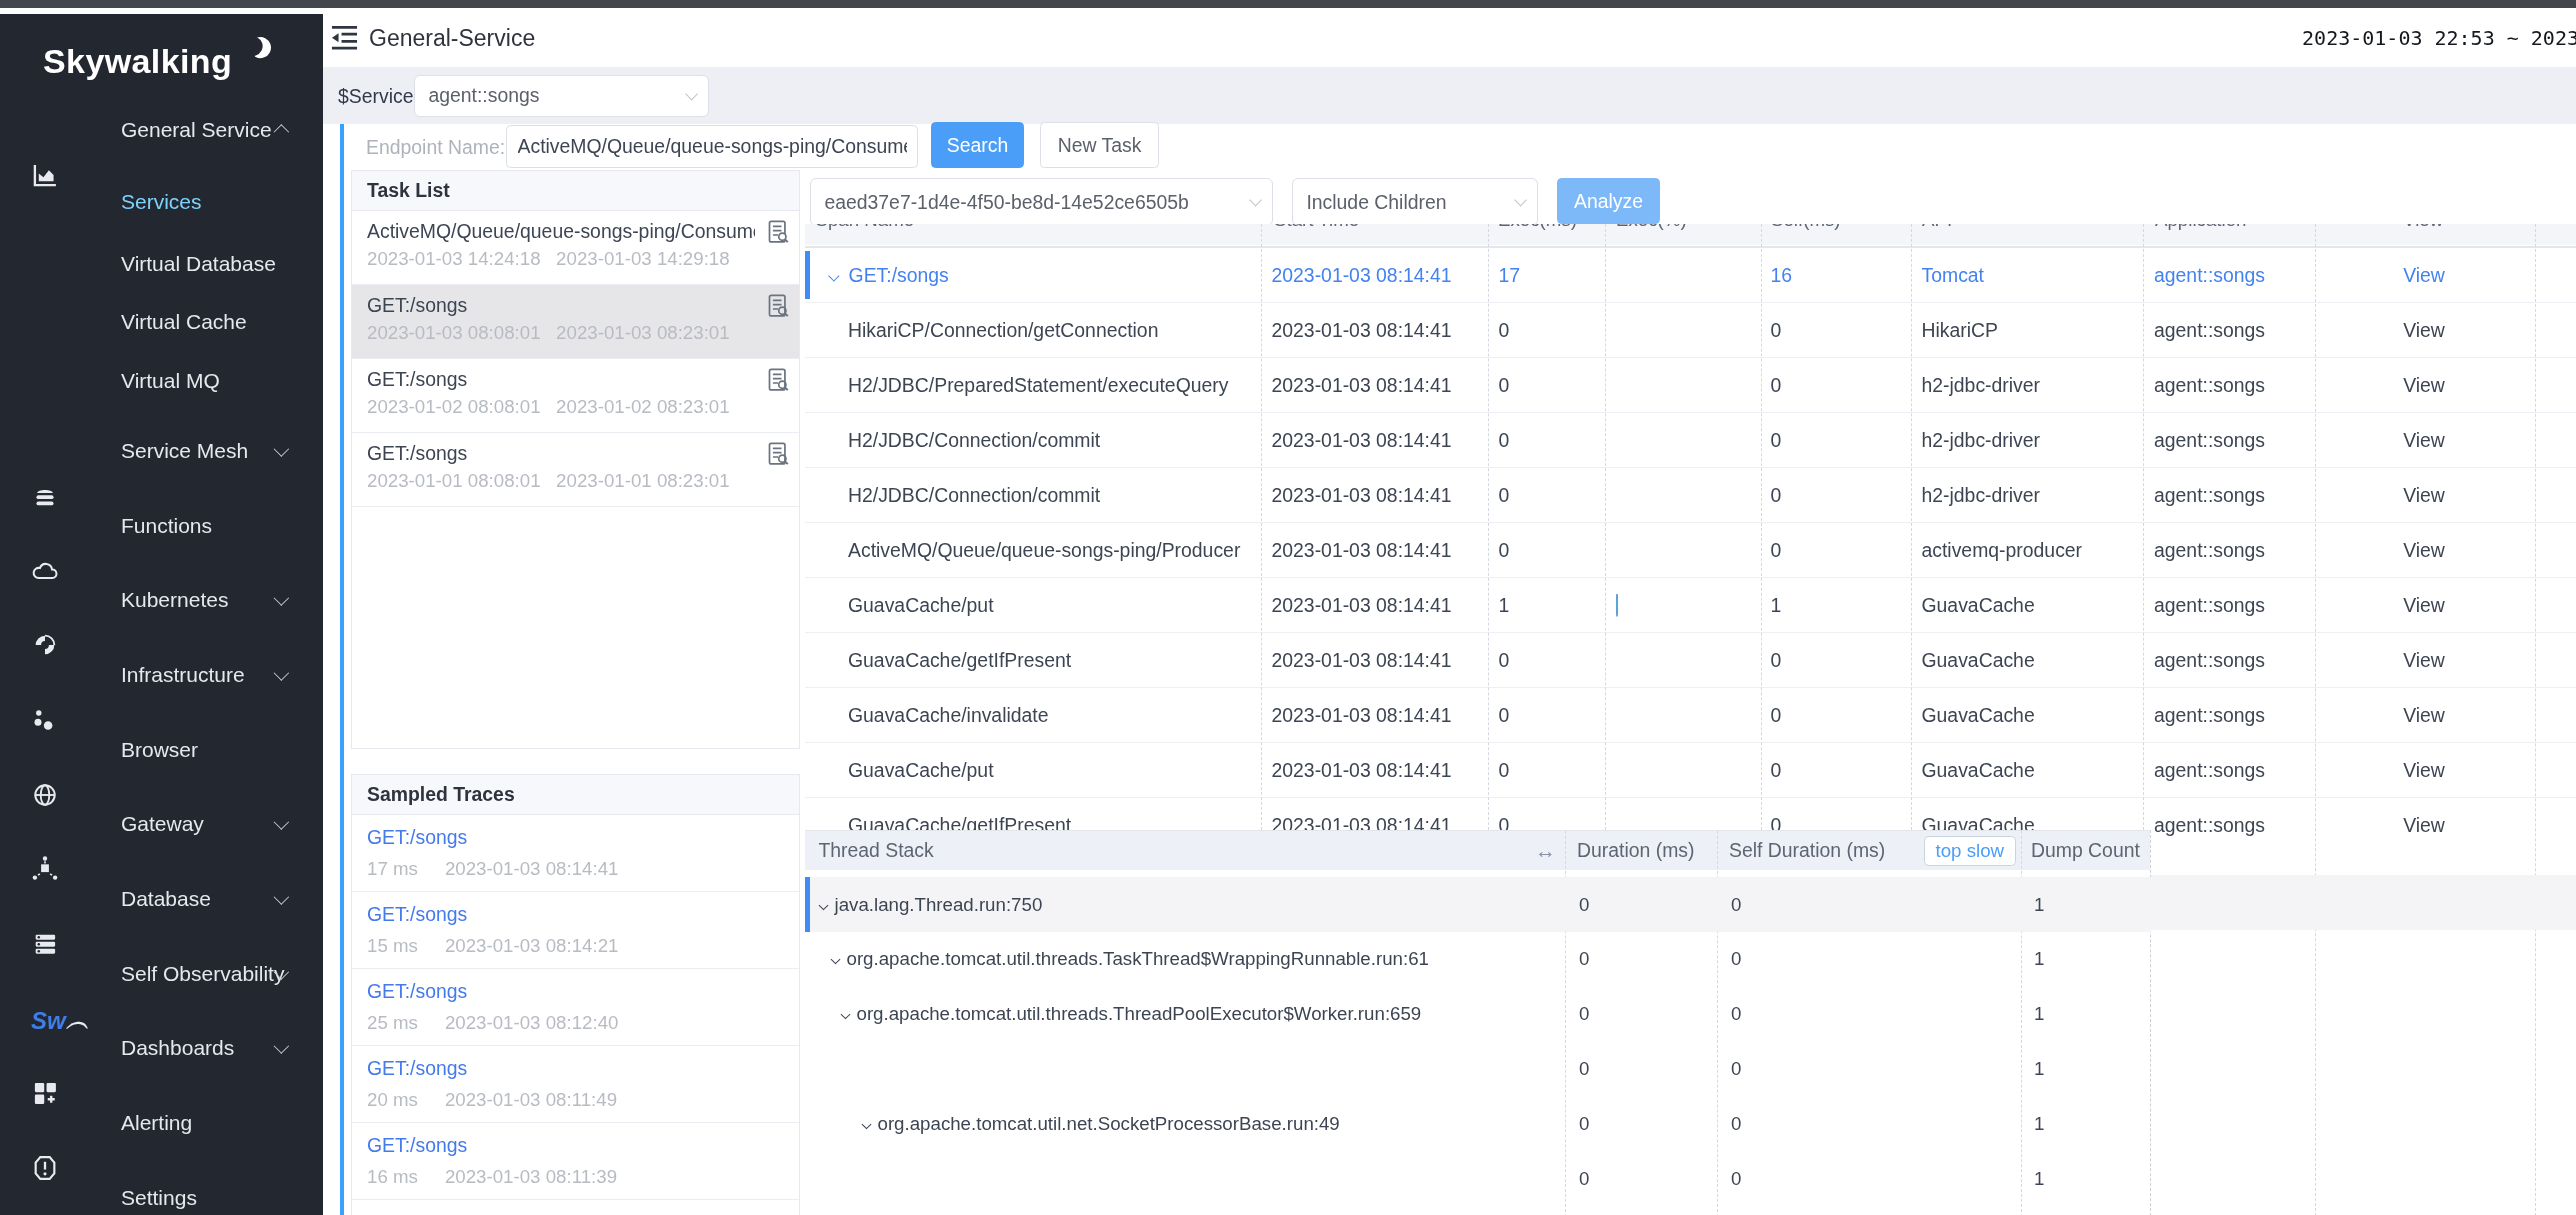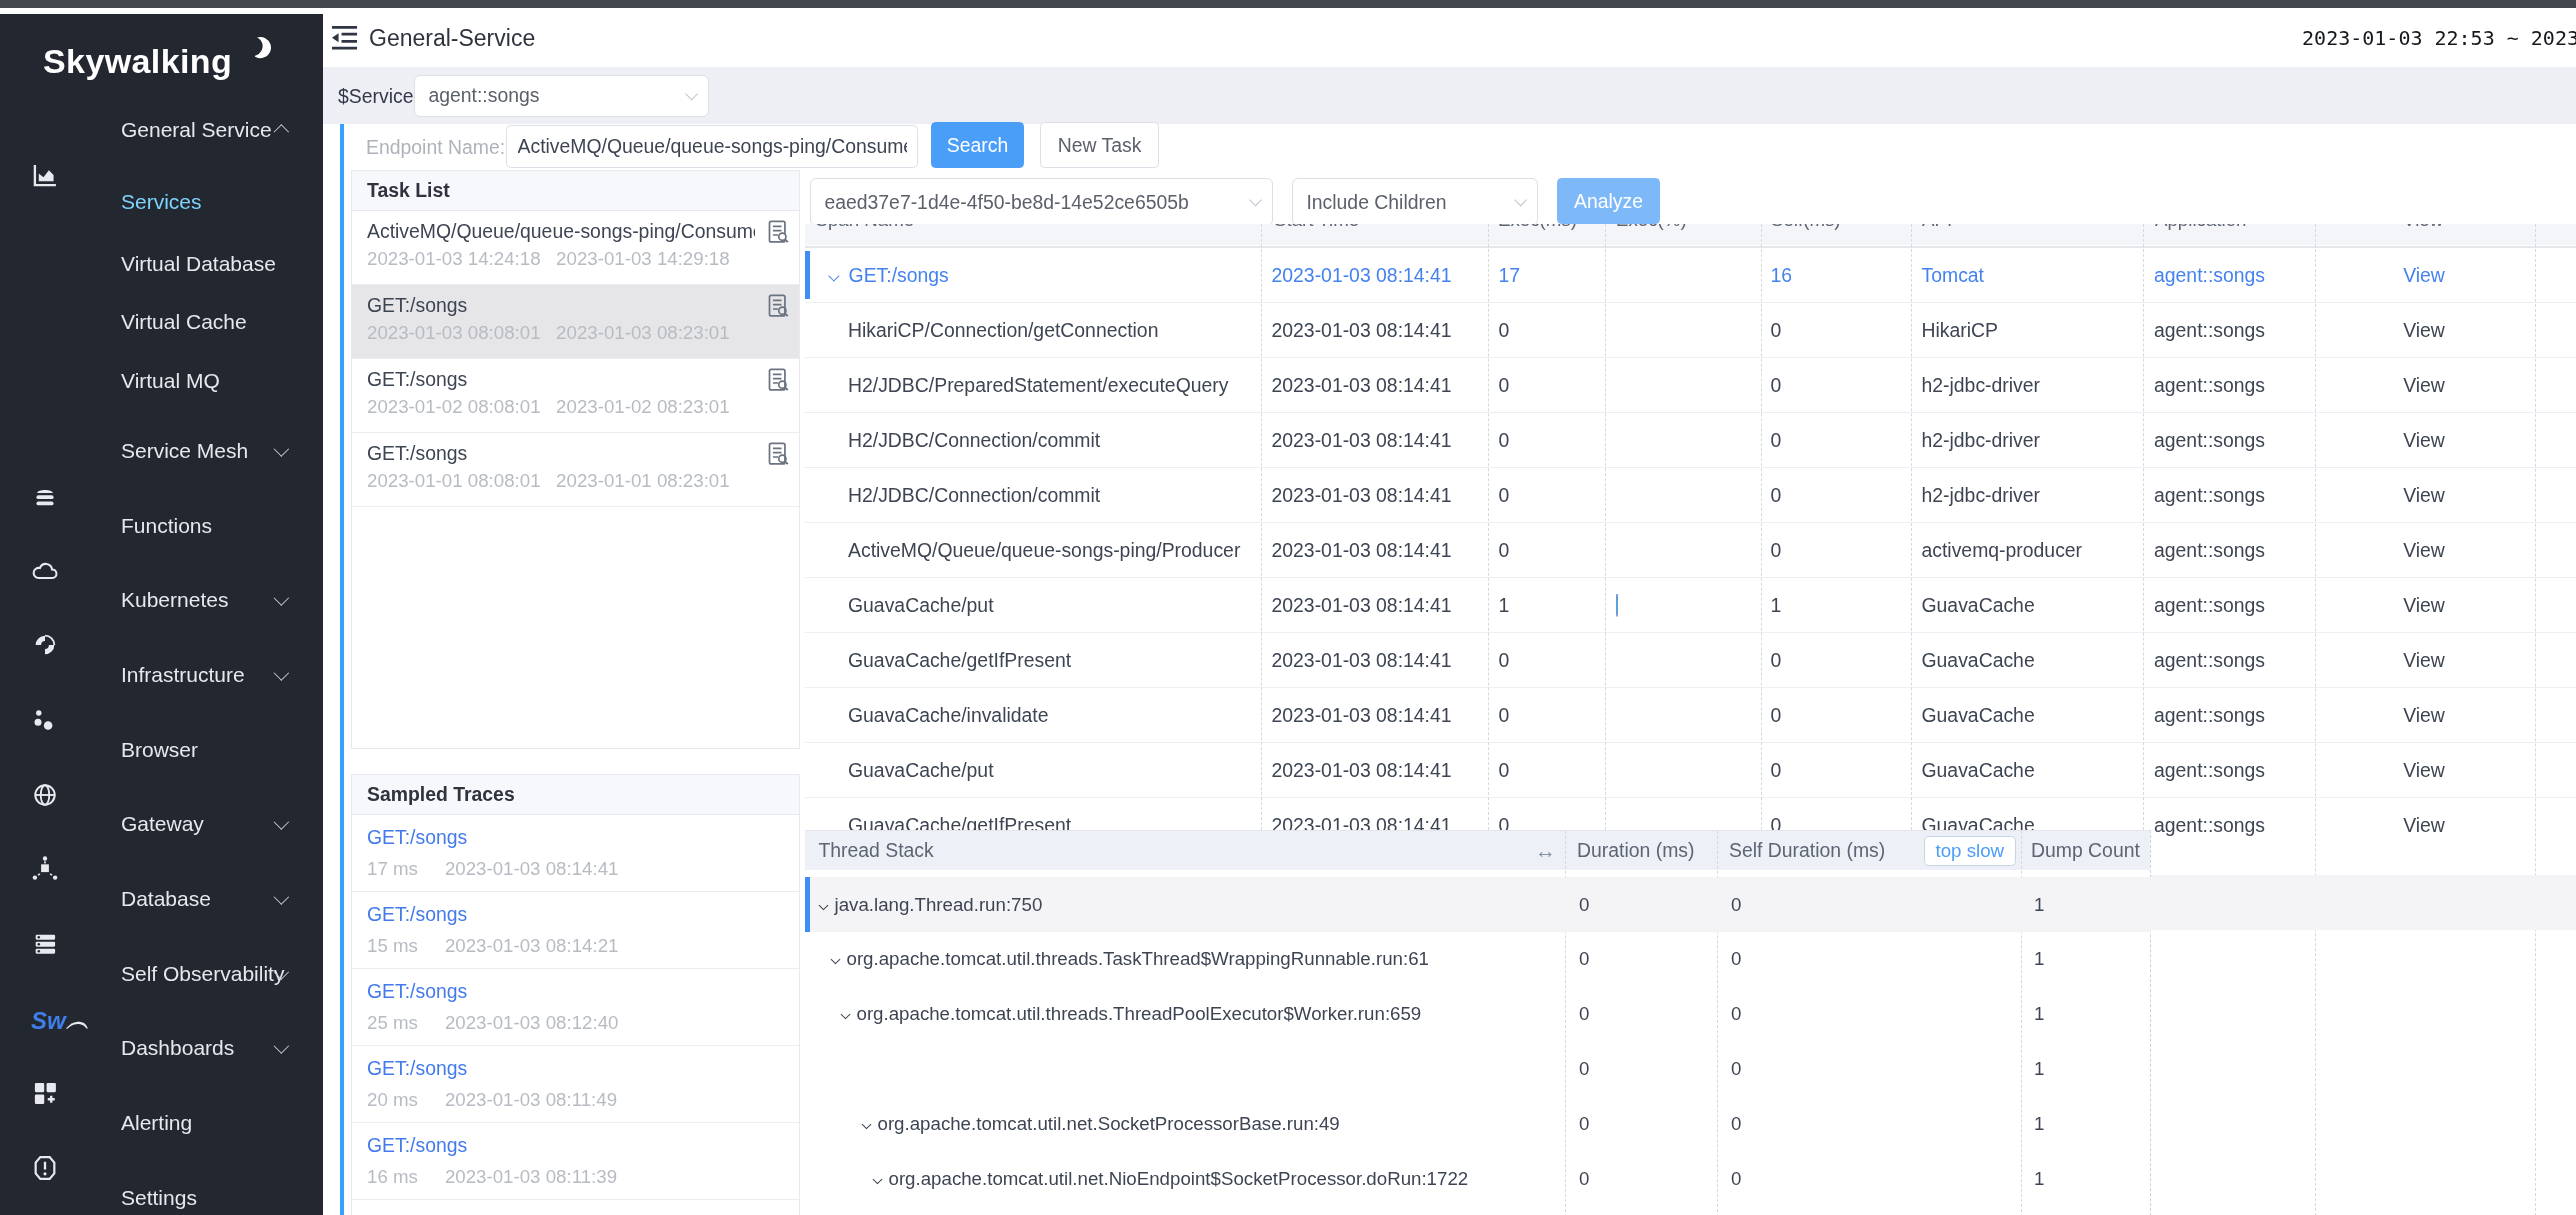--- a/index.html
+++ b/index.html
@@ -550,20 +550,19 @@
       <span class="tv v2">0</span>
       <span class="tv v3">1</span>
     </div>
     <div class="trow" style="top:265px;">
       <span class="frame" style="left:58px;"><span class="tchev"></span><span>org.apache.tomcat.util.net.SocketProcessorBase.run:49</span></span>
       <span class="tv v1">0</span>
       <span class="tv v2">0</span>
       <span class="tv v3">1</span>
     </div>
     <div class="trow" style="top:320px;">
-      <span class="frame" style="left:69px;"><span class="tchev"></span><span>org.apache.tomcat.util.net.NioEndpoint$SocketProcessor.doRun:1722</span></span>
       <span class="tv v1">0</span>
       <span class="tv v2">0</span>
       <span class="tv v3">1</span>
     </div>
   </div>
 </div>
 
 
 </body></html>

